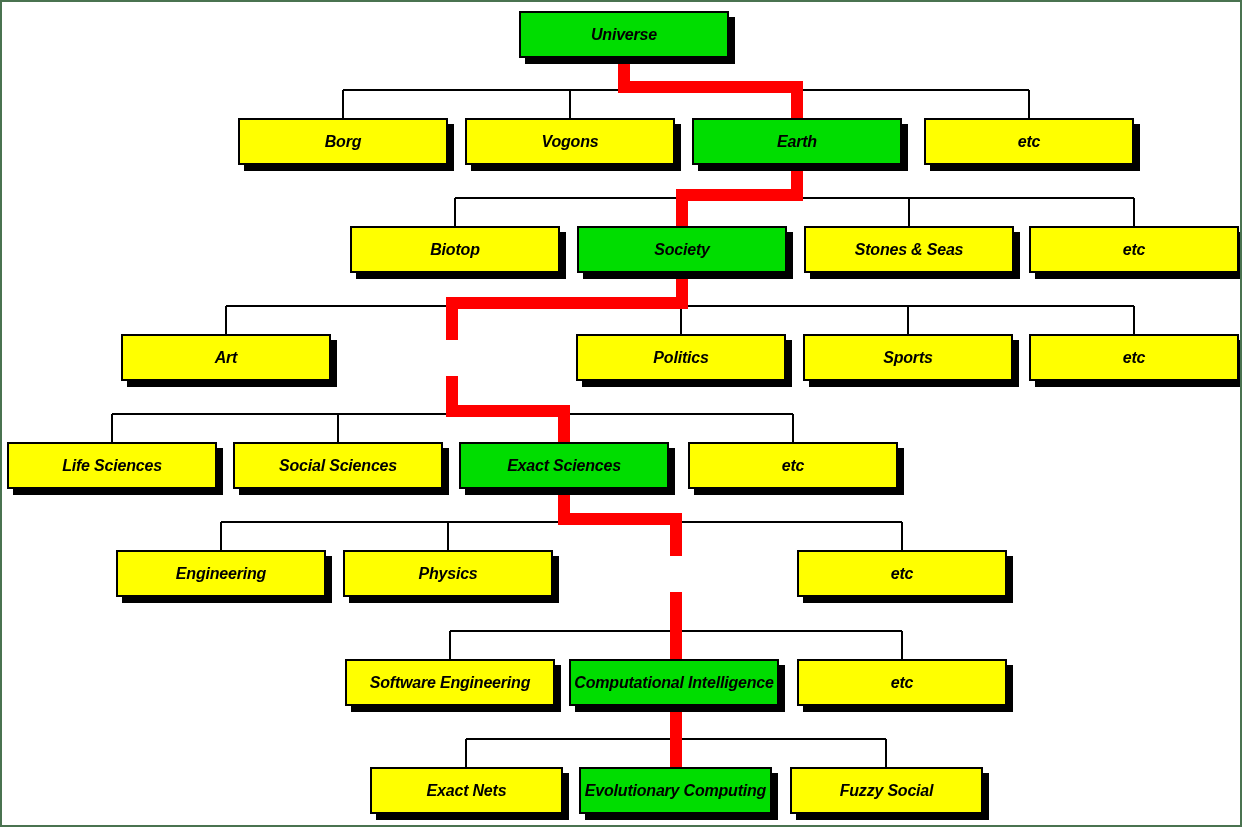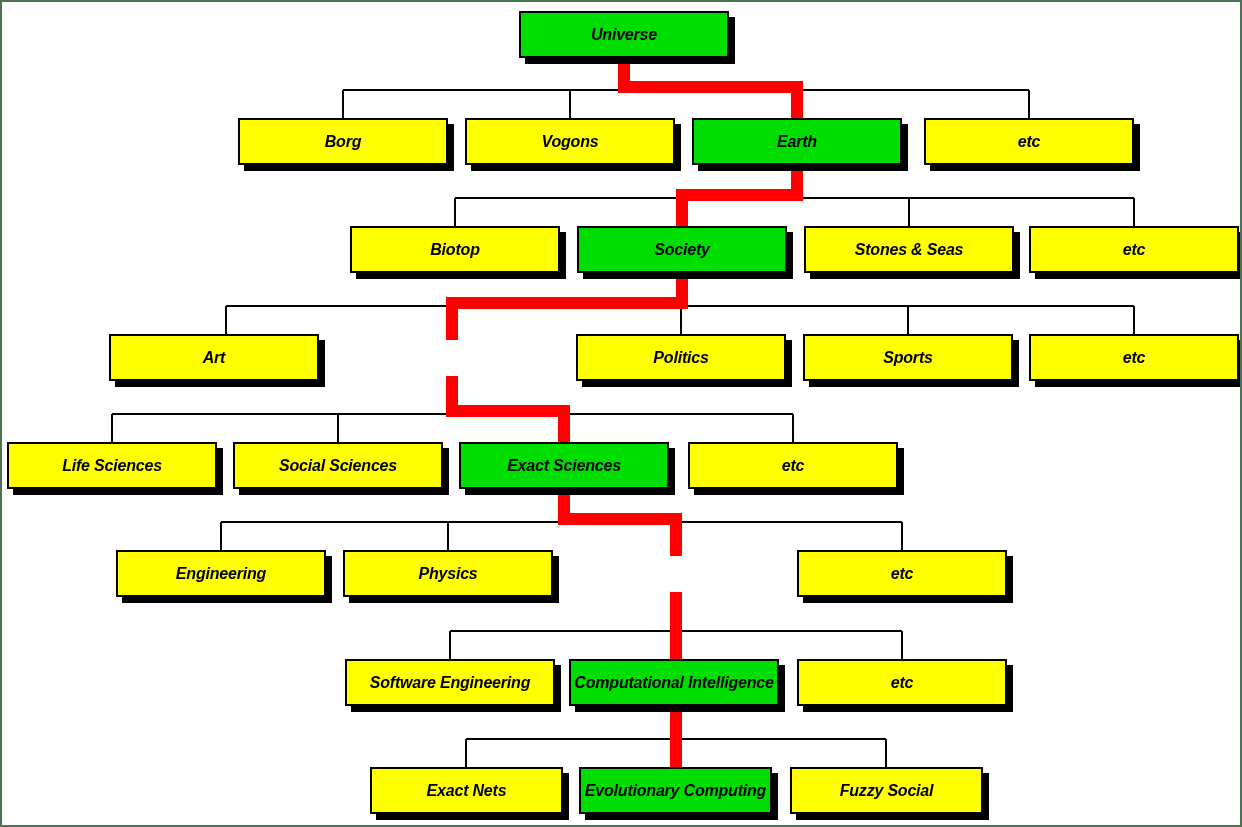--- a/index.html
+++ b/index.html
@@ -65,21 +65,21 @@
   <div class="node yellow" style="left:236px;top:116px;width:210px">Borg</div>
   <div class="node yellow" style="left:463px;top:116px;width:210px">Vogons</div>
   <div class="node green" style="left:690px;top:116px;width:210px">Earth</div>
   <div class="node yellow" style="left:922px;top:116px;width:210px">etc</div>
 
   <div class="node yellow" style="left:348px;top:224px;width:210px">Biotop</div>
   <div class="node green" style="left:575px;top:224px;width:210px">Society</div>
   <div class="node yellow" style="left:802px;top:224px;width:210px">Stones &amp; Seas</div>
   <div class="node yellow" style="left:1027px;top:224px;width:210px">etc</div>
 
-  <div class="node yellow" style="left:107px;top:332px;width:210px">Art</div>
+  <div class="node yellow" style="left:119px;top:332px;width:210px">Art</div>
   <div class="node yellow" style="left:574px;top:332px;width:210px">Politics</div>
   <div class="node yellow" style="left:801px;top:332px;width:210px">Sports</div>
   <div class="node yellow" style="left:1027px;top:332px;width:210px">etc</div>
 
   <div class="node yellow" style="left:5px;top:440px;width:210px">Life Sciences</div>
   <div class="node yellow" style="left:231px;top:440px;width:210px">Social Sciences</div>
   <div class="node green" style="left:457px;top:440px;width:210px">Exact Sciences</div>
   <div class="node yellow" style="left:686px;top:440px;width:210px">etc</div>
 
   <div class="node yellow" style="left:114px;top:548px;width:210px">Engineering</div>

